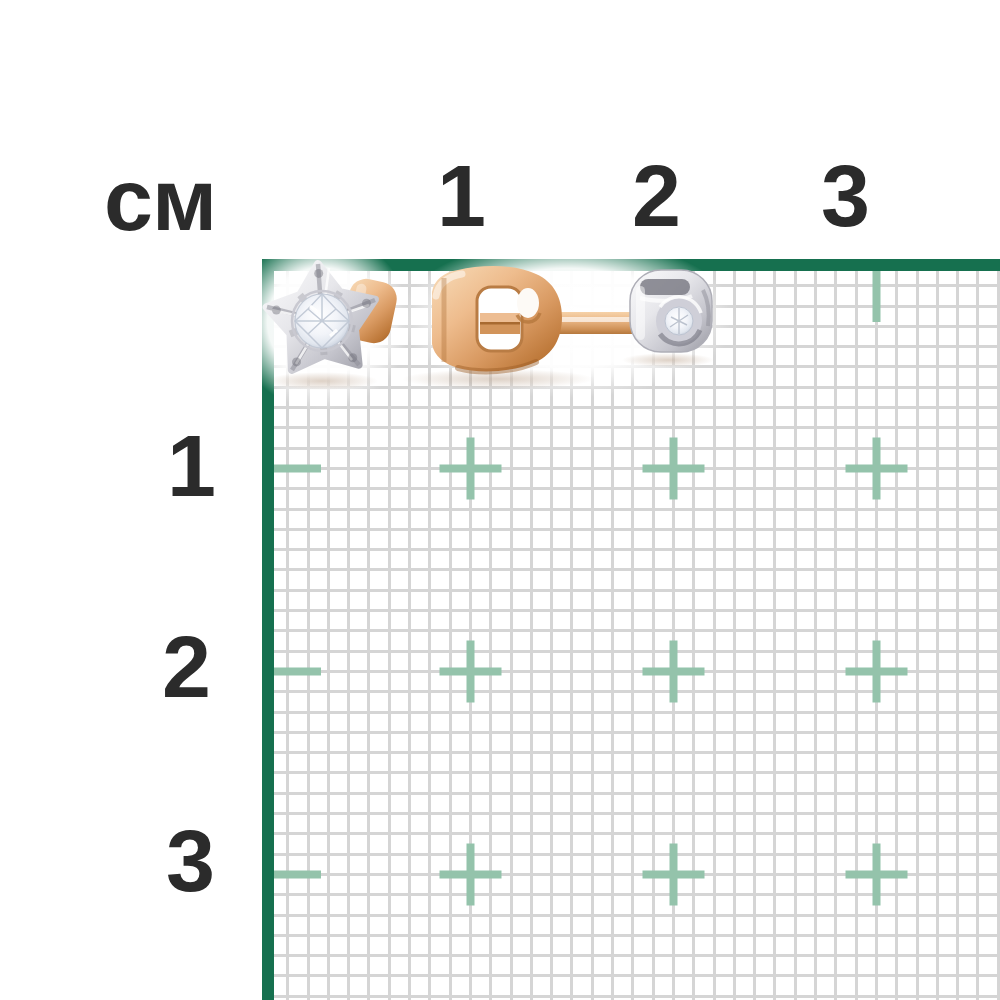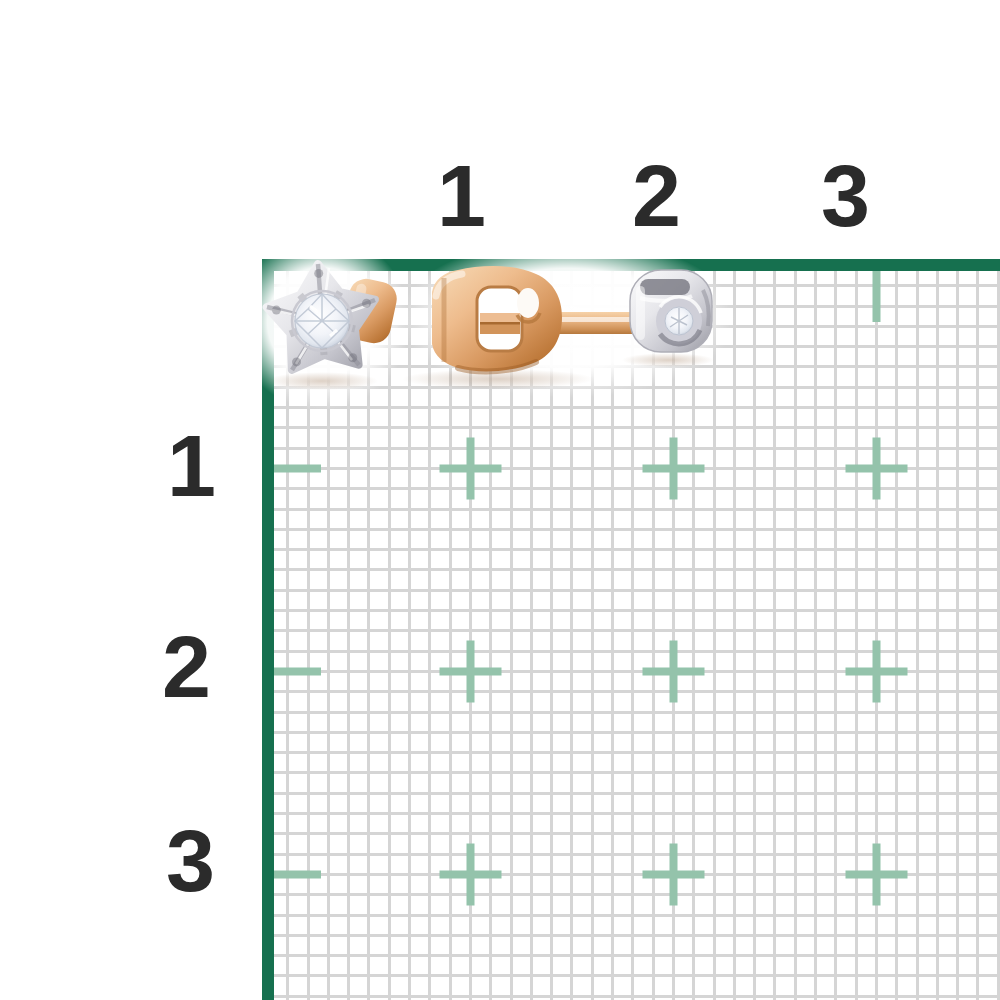--- a/index.html
+++ b/index.html
@@ -33,20 +33,21 @@
   .border-left{
     position:absolute;left:262px;top:259px;width:11.5px;height:741px;background:#16704f;
   }
   .marks-layer,.jewelry-layer{position:absolute;left:0;top:0;}
 </style>
 </head>
 <body>
 
 <div class="stage">
 
+  <div class="ruler-label unit">см</div>
   <div class="ruler-label top-1">1</div>
   <div class="ruler-label top-2">2</div>
   <div class="ruler-label top-3">3</div>
   <div class="ruler-label left-1">1</div>
   <div class="ruler-label left-2">2</div>
   <div class="ruler-label left-3">3</div>
 
   <div class="grid-area"></div>
 
   <svg id="marks" class="marks-layer" width="1000" height="1000" viewBox="0 0 1000 1000">

